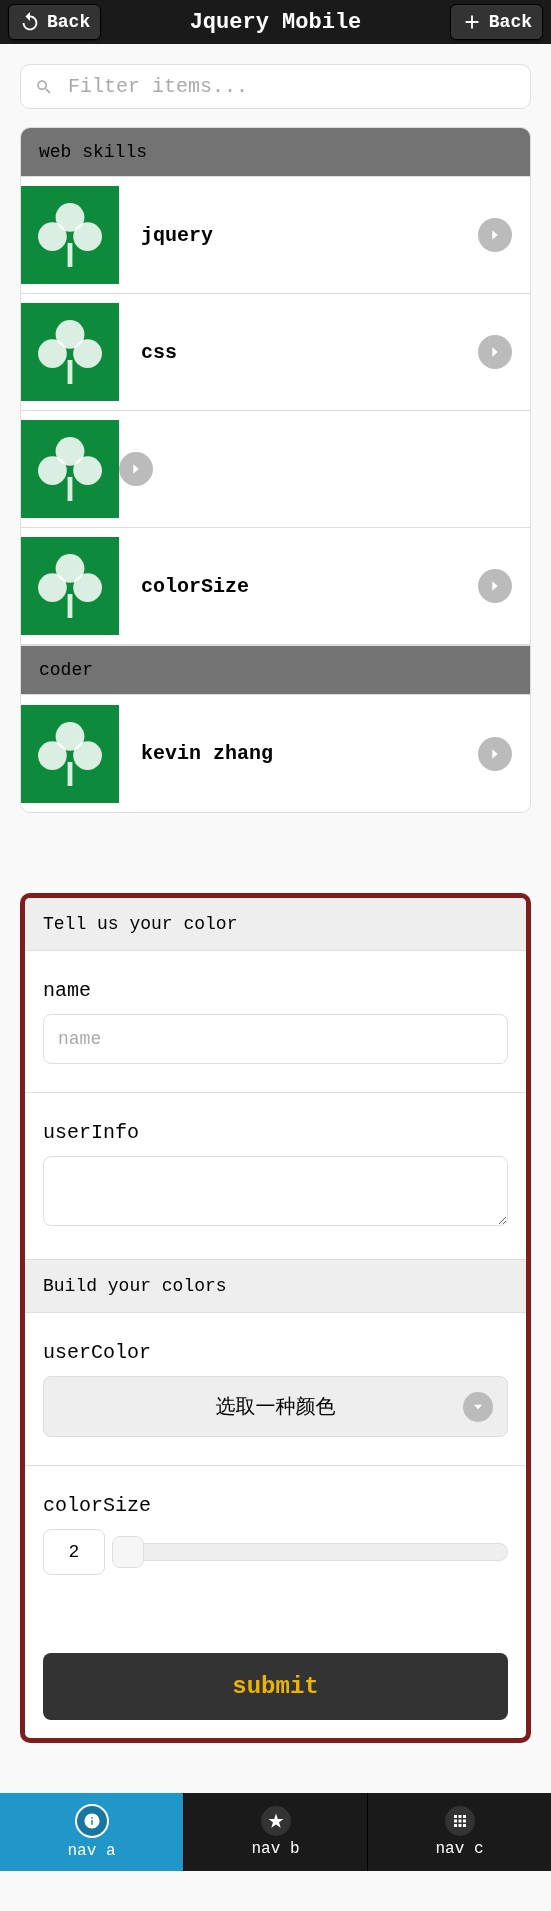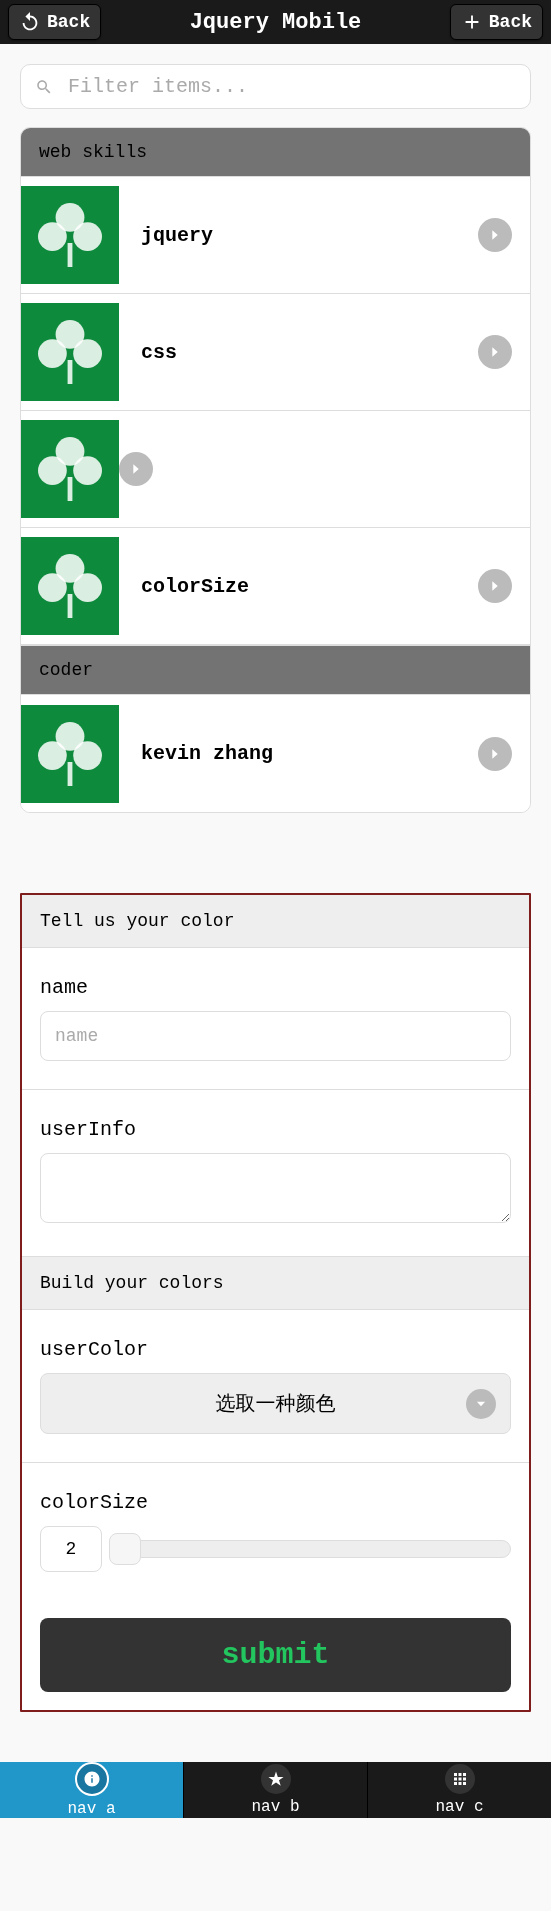--- a/index.html
+++ b/index.html
@@ -21,44 +21,44 @@
 .list-divider { background: #737373; padding: 14px 18px; font-size: 18px; border-bottom: 1px solid #ddd; }
 .list-divider.second { border-top: 1px solid #ddd; }
 .list-item { display: flex; align-items: center; border-bottom: 1px solid #ddd; height: 117px; cursor: pointer; background: #fff; }
 .list-item:last-child { border-bottom: none; }
 .thumb { width: 98px; height: 98px; background: #0e8a3d; flex-shrink: 0; display: flex; align-items: center; justify-content: center; }
 .clover { width: 80px; height: 80px; }
 .item-text { flex: 1; padding-left: 22px; font-size: 20px; font-weight: bold; }
 .chevron { width: 34px; height: 34px; border-radius: 50%; background: #bbb; display: flex; align-items: center; justify-content: center; margin-right: 18px; }
 .chevron svg { width: 16px; height: 16px; fill: #fff; }
 
-.form-wrap { margin-top: 80px; border: 2px solid #7f1d1d; border-radius: 1px; overflow: hidden; background: #fff; }
+.form-wrap { margin-top: 80px; border: 5px solid #7f1d1d; border-radius: 10px; overflow: hidden; background: #fff; }
 .form-header { background: #eee; padding: 16px 18px; font-size: 18px; border-bottom: 1px solid #ddd; }
 .form-header.mid { border-top: 1px solid #ddd; }
 .field-block { padding: 28px 18px; border-bottom: 1px solid #ddd; }
 .field-block.nb { border-bottom: none; }
 .field-label { font-size: 20px; display: block; margin-bottom: 12px; }
 .text-input { width: 100%; border: 1px solid #ddd; border-radius: 8px; padding: 14px; font-family: inherit; font-size: 18px; outline: none; }
 .text-input::placeholder { color: #aaa; }
 .textarea { width: 100%; border: 1px solid #ddd; border-radius: 8px; padding: 10px; font-family: inherit; font-size: 18px; outline: none; height: 70px; resize: vertical; }
 
 .select-wrap { background: #eee; border: 1px solid #ddd; border-radius: 8px; padding: 16px; display: flex; align-items: center; justify-content: flex-end; position: relative; cursor: pointer; }
 .select-text { font-size: 20px; text-align: center; flex: 1; font-family: "SimSun", serif; }
 .select-chevron { width: 30px; height: 30px; border-radius: 50%; background: #bbb; display: flex; align-items: center; justify-content: center; position: absolute; right: 14px; }
 .select-chevron svg { width: 14px; height: 14px; fill: #fff; }
 
 .slider-row { display: flex; align-items: center; gap: 10px; }
 .slider-value { width: 62px; border: 1px solid #ddd; border-radius: 8px; padding: 12px 0; text-align: center; font-family: inherit; font-size: 18px; outline: none; }
 .slider-track { flex: 1; height: 18px; background: #eee; border: 1px solid #ddd; border-radius: 10px; position: relative; }
 .slider-handle { position: absolute; left: -4px; top: -8px; width: 32px; height: 32px; background: #f6f6f6; border: 1px solid #ddd; border-radius: 8px; cursor: pointer; }
 
 .submit-block { padding: 18px; }
-.submit-btn { width: 100%; background: #333; color: #22c55e; border: none; border-radius: 8px; padding: 20px; font-family: inherit; font-size: 30px; font-weight: bold; cursor: pointer; }
-
-.navbar { display: flex; background: #1a1a1a; height: 56px; margin-top: 30px; }
+.submit-btn { width: 100%; background: #333; color: #eab308; border: none; border-radius: 8px; padding: 20px; font-family: inherit; font-size: 24px; font-weight: bold; cursor: pointer; margin-top: 32px; }
+
+.navbar { display: flex; background: #1a1a1a; height: 78px; margin-top: 30px; }
 .nav-item { flex: 1; display: flex; flex-direction: column; align-items: center; justify-content: center; gap: 4px; color: #fff; font-size: 16px; border-right: 1px solid #000; cursor: pointer; }
 .nav-item:last-child { border-right: none; }
 .nav-item.active { background: #2196c9; }
 .nav-icon-wrap { width: 30px; height: 30px; border-radius: 50%; background: #333; display: flex; align-items: center; justify-content: center; }
 .nav-item.active .nav-icon-wrap { background: #1976a0; border: 2px solid #fff; width: 34px; height: 34px; }
 .nav-icon-wrap svg { width: 18px; height: 18px; fill: #fff; }
 </style>
 </head>
 <body>
 

